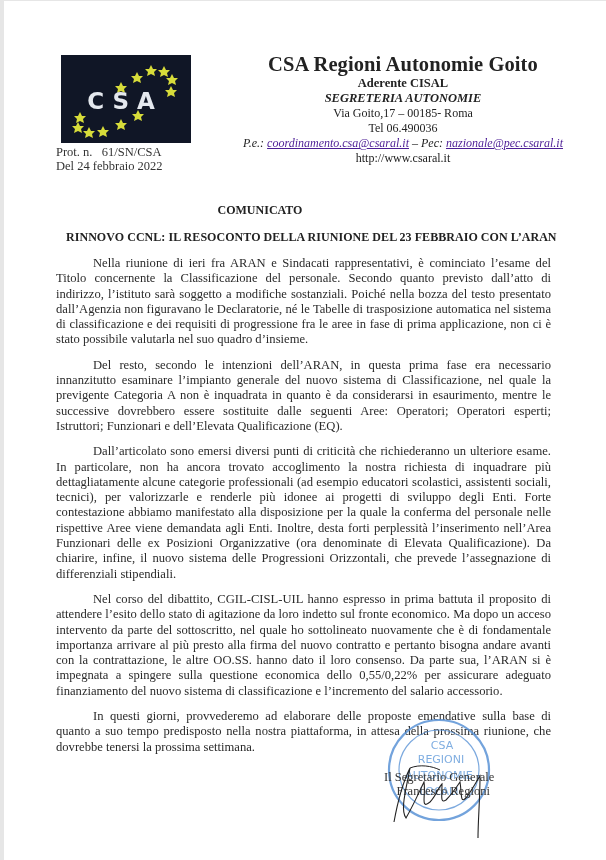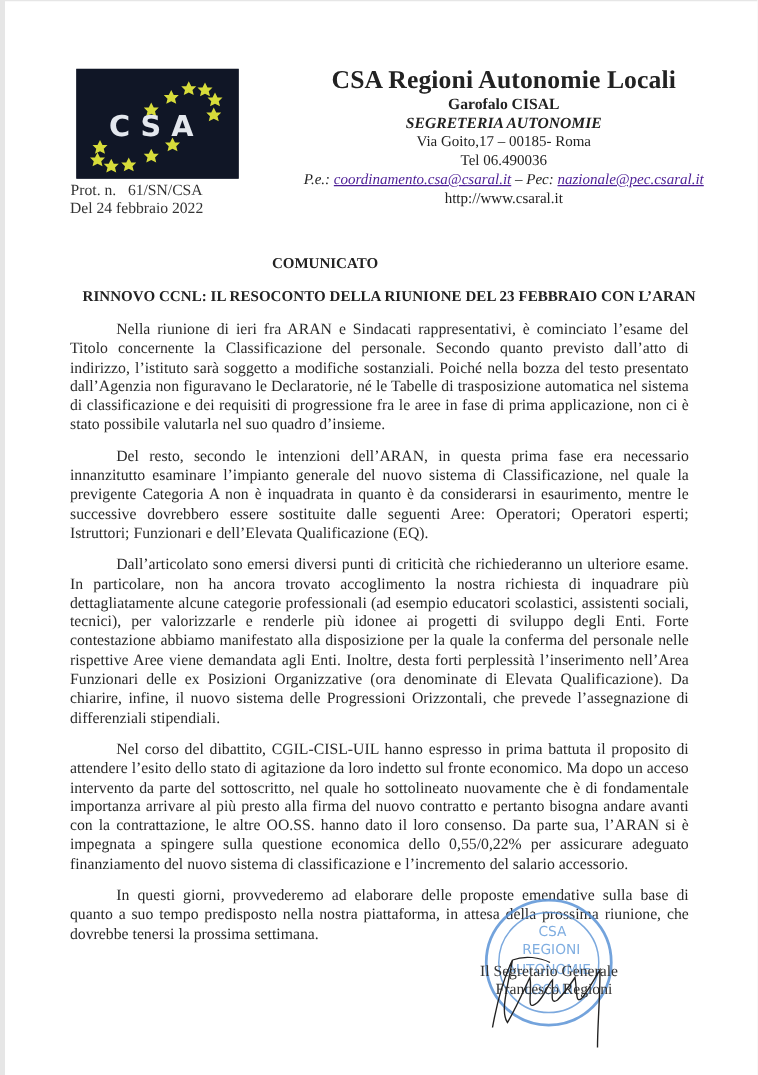--- a/index.html
+++ b/index.html
@@ -79,27 +79,27 @@
       <polygon points="17,67 19,71 23,71 20,74 21,78 17,76 13,78 14,74 11,71 15,71"></polygon>
       <polygon points="28,72 30,76 34,76 31,79 32,83 28,81 24,83 25,79 22,76 26,76"></polygon>
       <polygon points="42,71 44,75 48,75 45,78 46,82 42,80 38,82 39,78 36,75 40,75"></polygon>
       <polygon points="60,64 62,68 66,68 63,71 64,75 60,73 56,75 57,71 54,68 58,68"></polygon>
     </g>
     <text x="64" y="54" text-anchor="middle" font-family="'DejaVu Sans', sans-serif" font-weight="bold" font-size="23" fill="#e4e8ee" letter-spacing="8">CSA</text>
   </svg>
 </div>
 
 <div class="prot">
-  <div style="white-space:pre;text-align:center;">Prot. n.   61/SN/CSA</div>
+  <div style="white-space:pre;">Prot. n.   61/SN/CSA</div>
   <div>Del 24 febbraio 2022</div>
 </div>
 
 <div class="head">
-  <div class="org">CSA Regioni Autonomie Locali</div>
-  <div class="aderente">Garofalo CISAL</div>
+  <div class="org">CSA Regioni Autonomie Goito</div>
+  <div class="aderente">Aderente CISAL</div>
   <div class="segreteria">SEGRETERIA AUTONOMIE</div>
   <div class="addr">Via Goito,17 – 00185- Roma</div>
   <div class="tel">Tel 06.490036</div>
   <div class="pe"><span>P.e.: </span><a>coordinamento.csa@csaral.it</a><span> – Pec: </span><a>nazionale@pec.csaral.it</a></div>
   <div class="web">http://www.csaral.it</div>
 </div>
 
 <div class="comunicato">COMUNICATO</div>
 <div class="subject">RINNOVO CCNL: IL RESOCONTO DELLA RIUNIONE DEL 23 FEBBRAIO CON L’ARAN</div>
 

